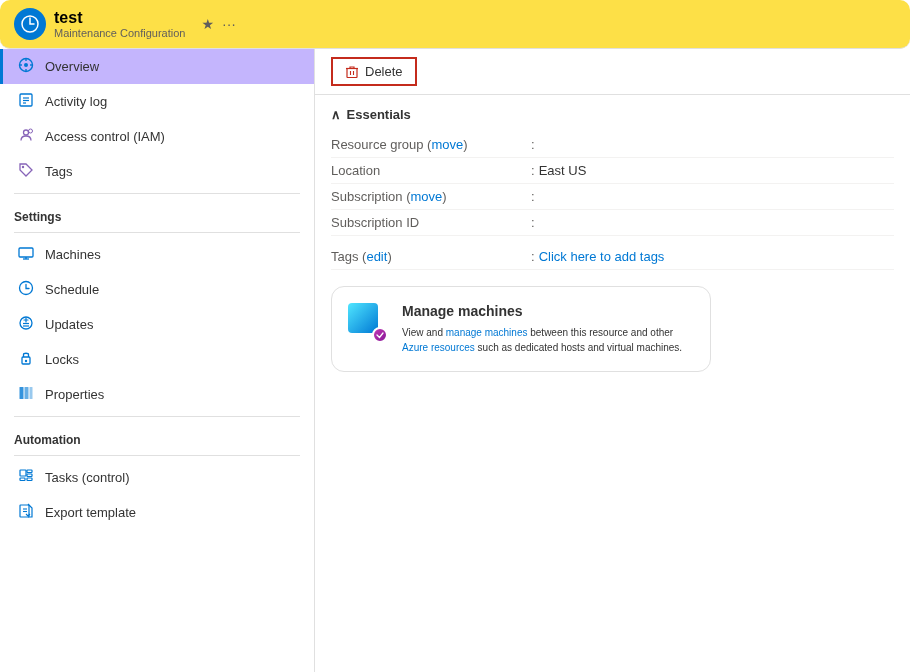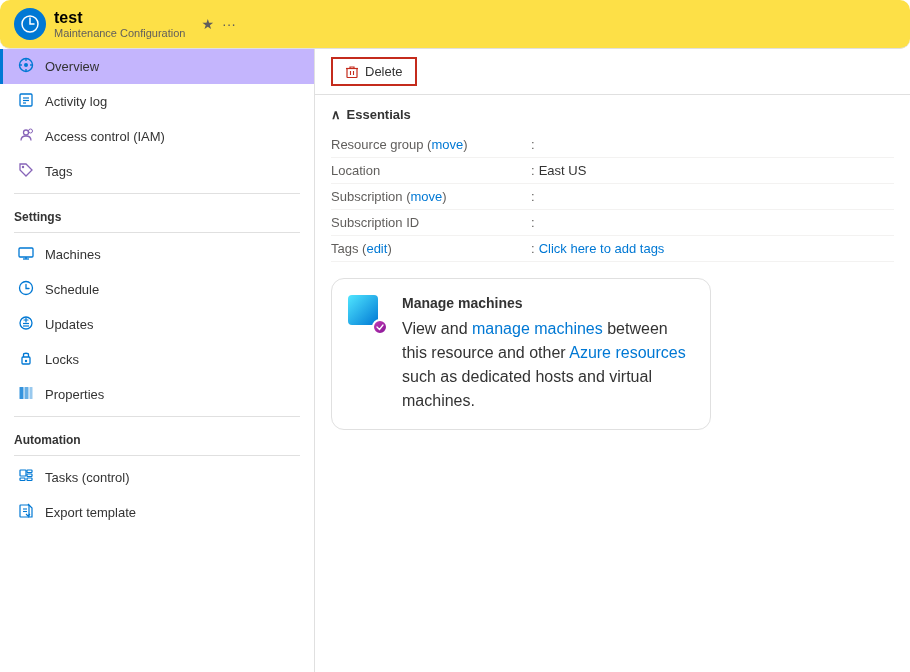--- a/index.html
+++ b/index.html
@@ -133,21 +133,21 @@
     .essentials-row {
       display: flex;
       align-items: baseline;
       padding: 5px 0;
       font-size: 13px;
       border-bottom: 1px solid #f3f2f1;
     }
     .essentials-label { width: 200px; color: #605e5c; flex-shrink: 0; }
     .essentials-value { color: #333; display: flex; align-items: center; gap: 4px; }
     .essentials-colon { color: #605e5c; margin-right: 4px; }
-    .link-text { color: #0078d4; text-decoration: none; cursor: pointer; }
+    .link-text { color: #0078d4; text-decoration: none; cursor: pointer; margin-top: 8px; }
 
     
     .cards-area { padding: 16px; }
     .manage-card {
       border: 1px solid #e0e0e0;
       border-radius: 13px;
       padding: 16px;
       display: flex;
       gap: 14px;
       max-width: 380px;
@@ -168,21 +168,21 @@
       width: 16px; height: 16px;
       background: linear-gradient(135deg, #c239b3, #881798);
       border-radius: 50%;
       position: absolute;
       bottom: 0; right: 0;
       border: 2px solid #fff;
       display: flex; align-items: center; justify-content: center;
     }
     .manage-card-content { flex: 1; }
     .manage-card-title { font-size: 14px; font-weight: 700; color: #333; margin-bottom: 6px; }
-    .manage-card-desc { font-size: 16px; color: #333; line-height: 1.5; }
+    .manage-card-desc { font-size: 10px; color: #333; line-height: 1.5; }
     .manage-card-desc .highlight { color: #0078d4; }
 
     
     .icon-overview { color: #0078d4; }
     .icon-activity { color: #0078d4; }
     .icon-access { color: #8764b8; }
     .icon-tags { color: #8764b8; }
     .icon-machines { color: #0078d4; }
     .icon-schedule { color: #0078d4; }
     .icon-updates { color: #0078d4; }

